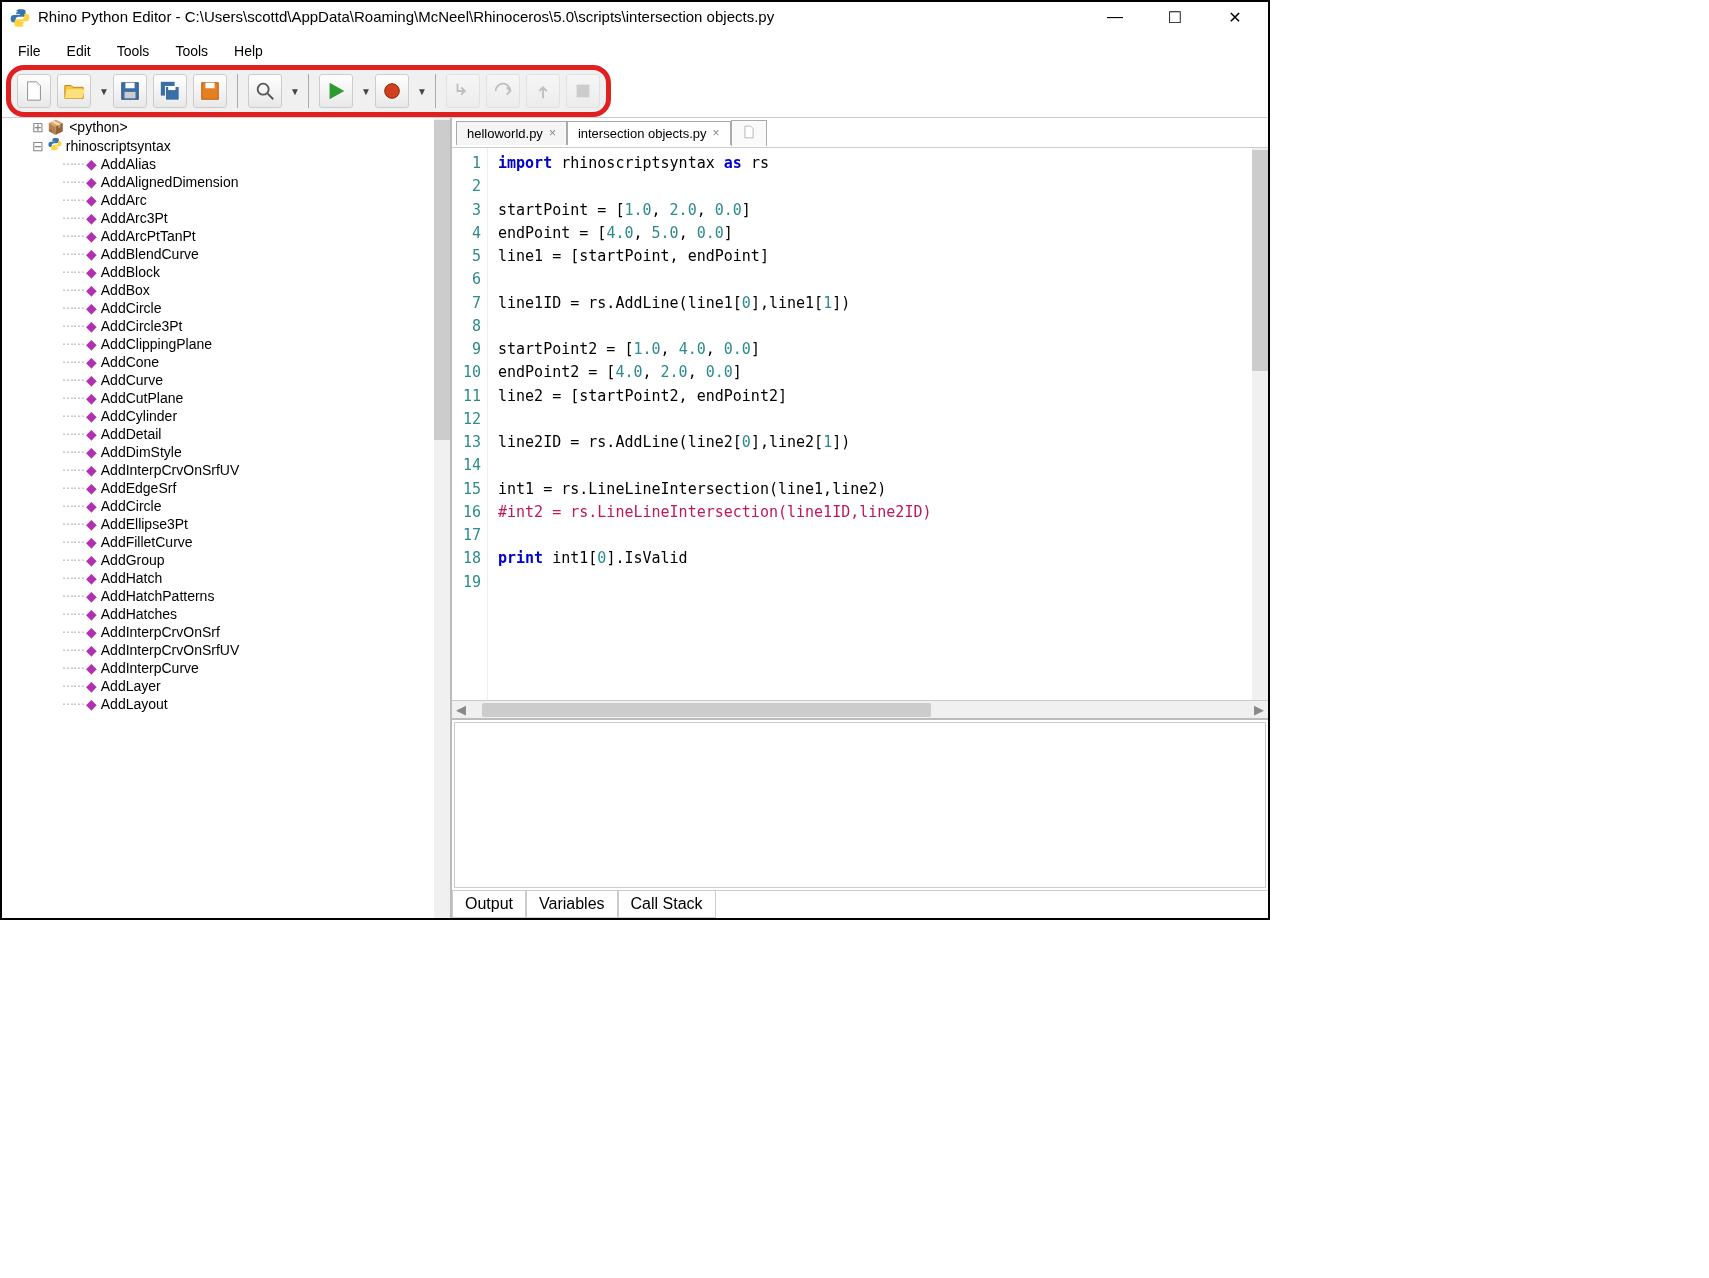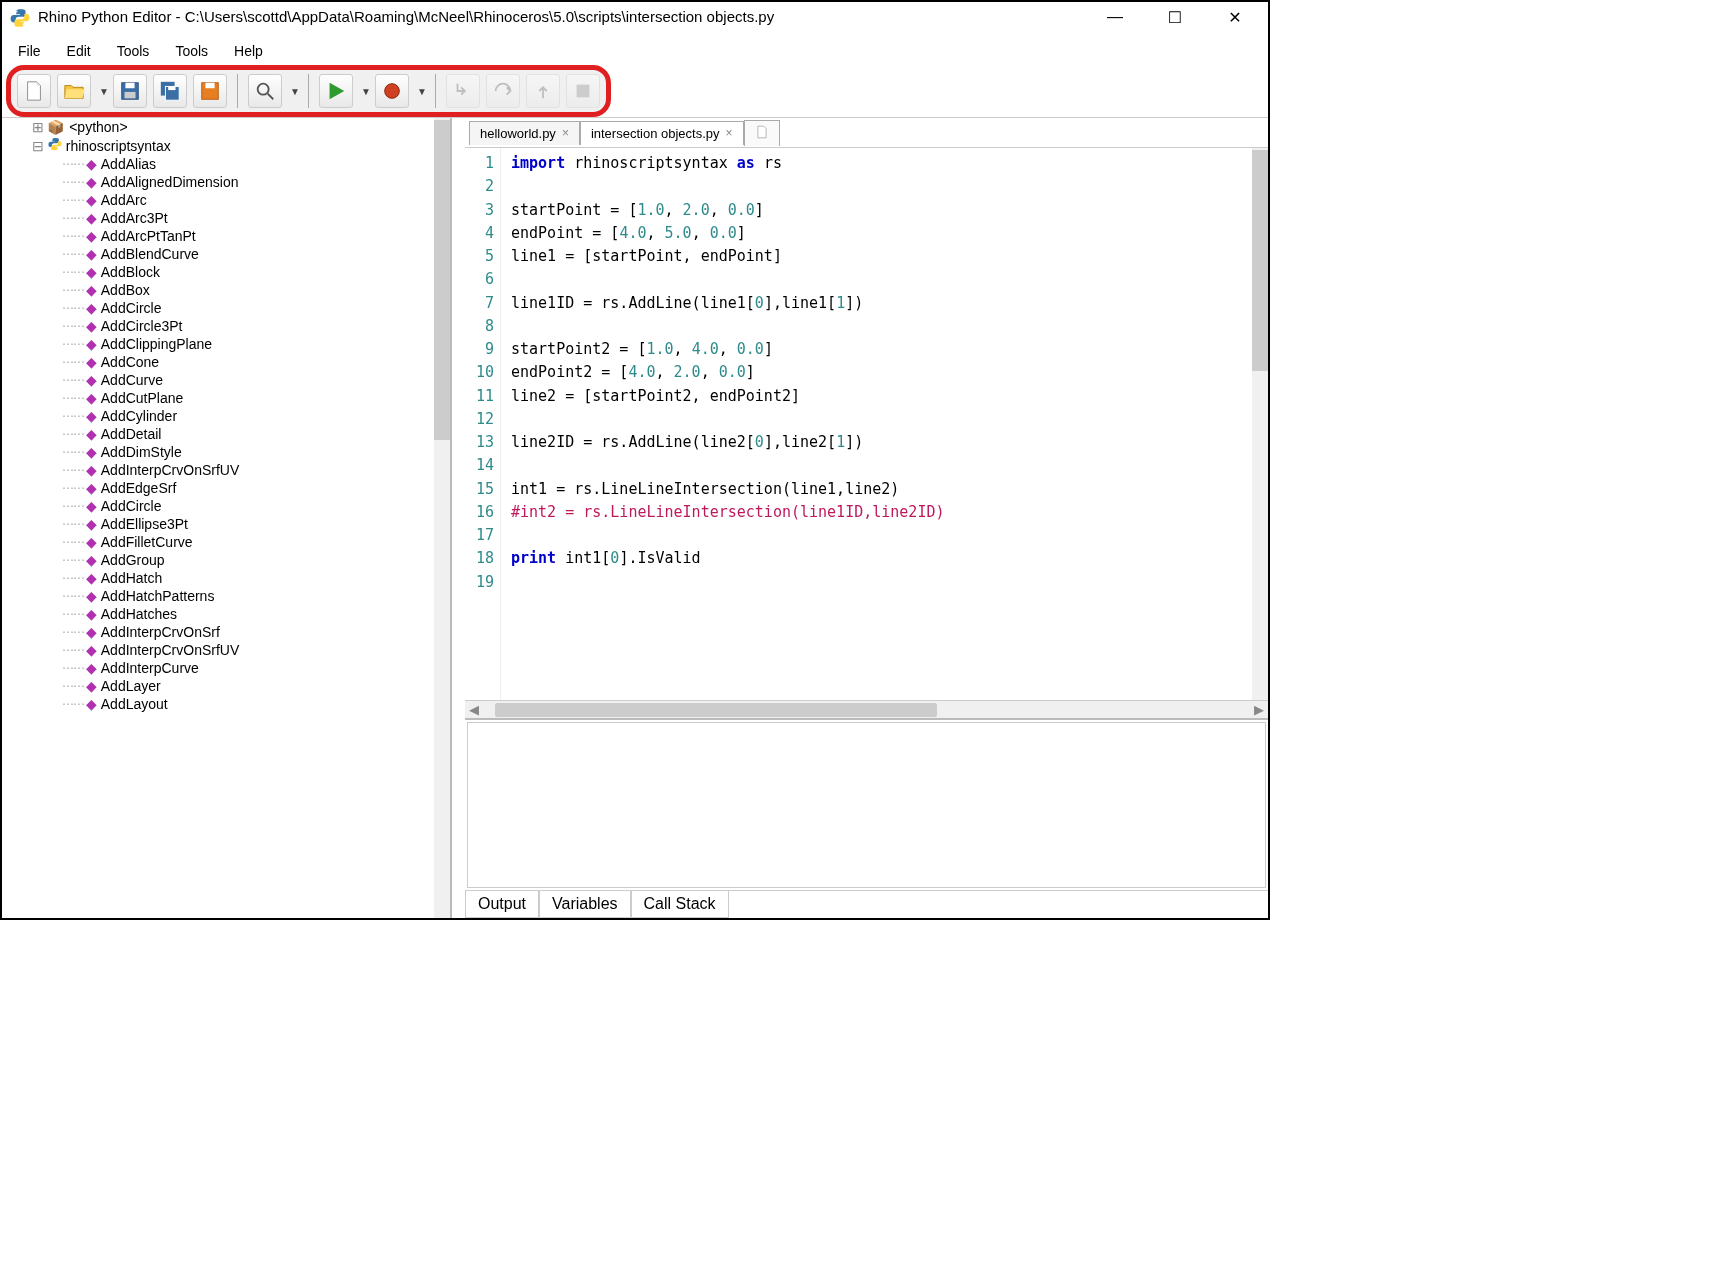--- a/index.html
+++ b/index.html
@@ -15,21 +15,21 @@
 .tbtn { width: 34px; height: 34px; display: inline-flex; align-items: center; justify-content: center; border: 1px solid #ccc; background: linear-gradient(#fff,#e8e8e8); border-radius: 3px; cursor: pointer; }
 .tbtn svg { width: 22px; height: 22px; }
 .drop { width: 10px; font-size: 10px; color: #444; padding: 0 2px; cursor: pointer; }
 .body-area { flex: 1; display: flex; overflow: hidden; border-top: 1px solid #ccc; }
 .sidebar { width: 450px; border-right: 2px solid #bbb; overflow-y: auto; background: #fff; position: relative; }
 .tree-item { display: flex; align-items: center; padding: 1px 0 1px 20px; font-size: 14px; cursor: pointer; white-space: nowrap; }
 .tree-item.root { padding-left: 30px; font-weight: normal; }
 .tree-item .dotline { color: #aaa; margin-right: 2px; font-size: 12px; letter-spacing: -1px; }
 .tree-item .bullet { color: #b030b0; margin-right: 4px; }
 .tree-item .folder-icon { margin-right: 4px; }
-.right-pane { flex: 1; display: flex; flex-direction: column; padding-left: 13px; }
+.right-pane { flex: 1; display: flex; flex-direction: column; }
 .tabs { display: flex; align-items: center; border-bottom: 1px solid #ccc; padding-left: 4px; height: 30px; }
 .tab { border: 1px solid #aaa; border-bottom: none; padding: 4px 10px; margin-right: 0; background: #f5f5f5; font-size: 13px; display: flex; align-items: center; gap: 6px; cursor: pointer; }
 .tab.active { background: #fff; }
 .tab .close { color: #888; font-size: 12px; }
 .newtab { border: 1px solid #aaa; border-bottom: none; padding: 4px 10px; background: #fafafa; cursor: pointer; }
 .editor { flex: 1; display: flex; overflow: auto; font-family: "Consolas", monospace; font-size: 15px; position: relative; }
 .gutter { width: 36px; text-align: right; color: #2e8b8b; background: #fff; border-right: 1px solid #eee; padding: 4px 6px 4px 0; line-height: 1.55; }
 .code { flex: 1; white-space: pre; padding: 4px 10px; line-height: 1.55; }
 .kw-blue { color: #0000cc; font-weight: bold; }
 .kw-num { color: #2e8b8b; }

